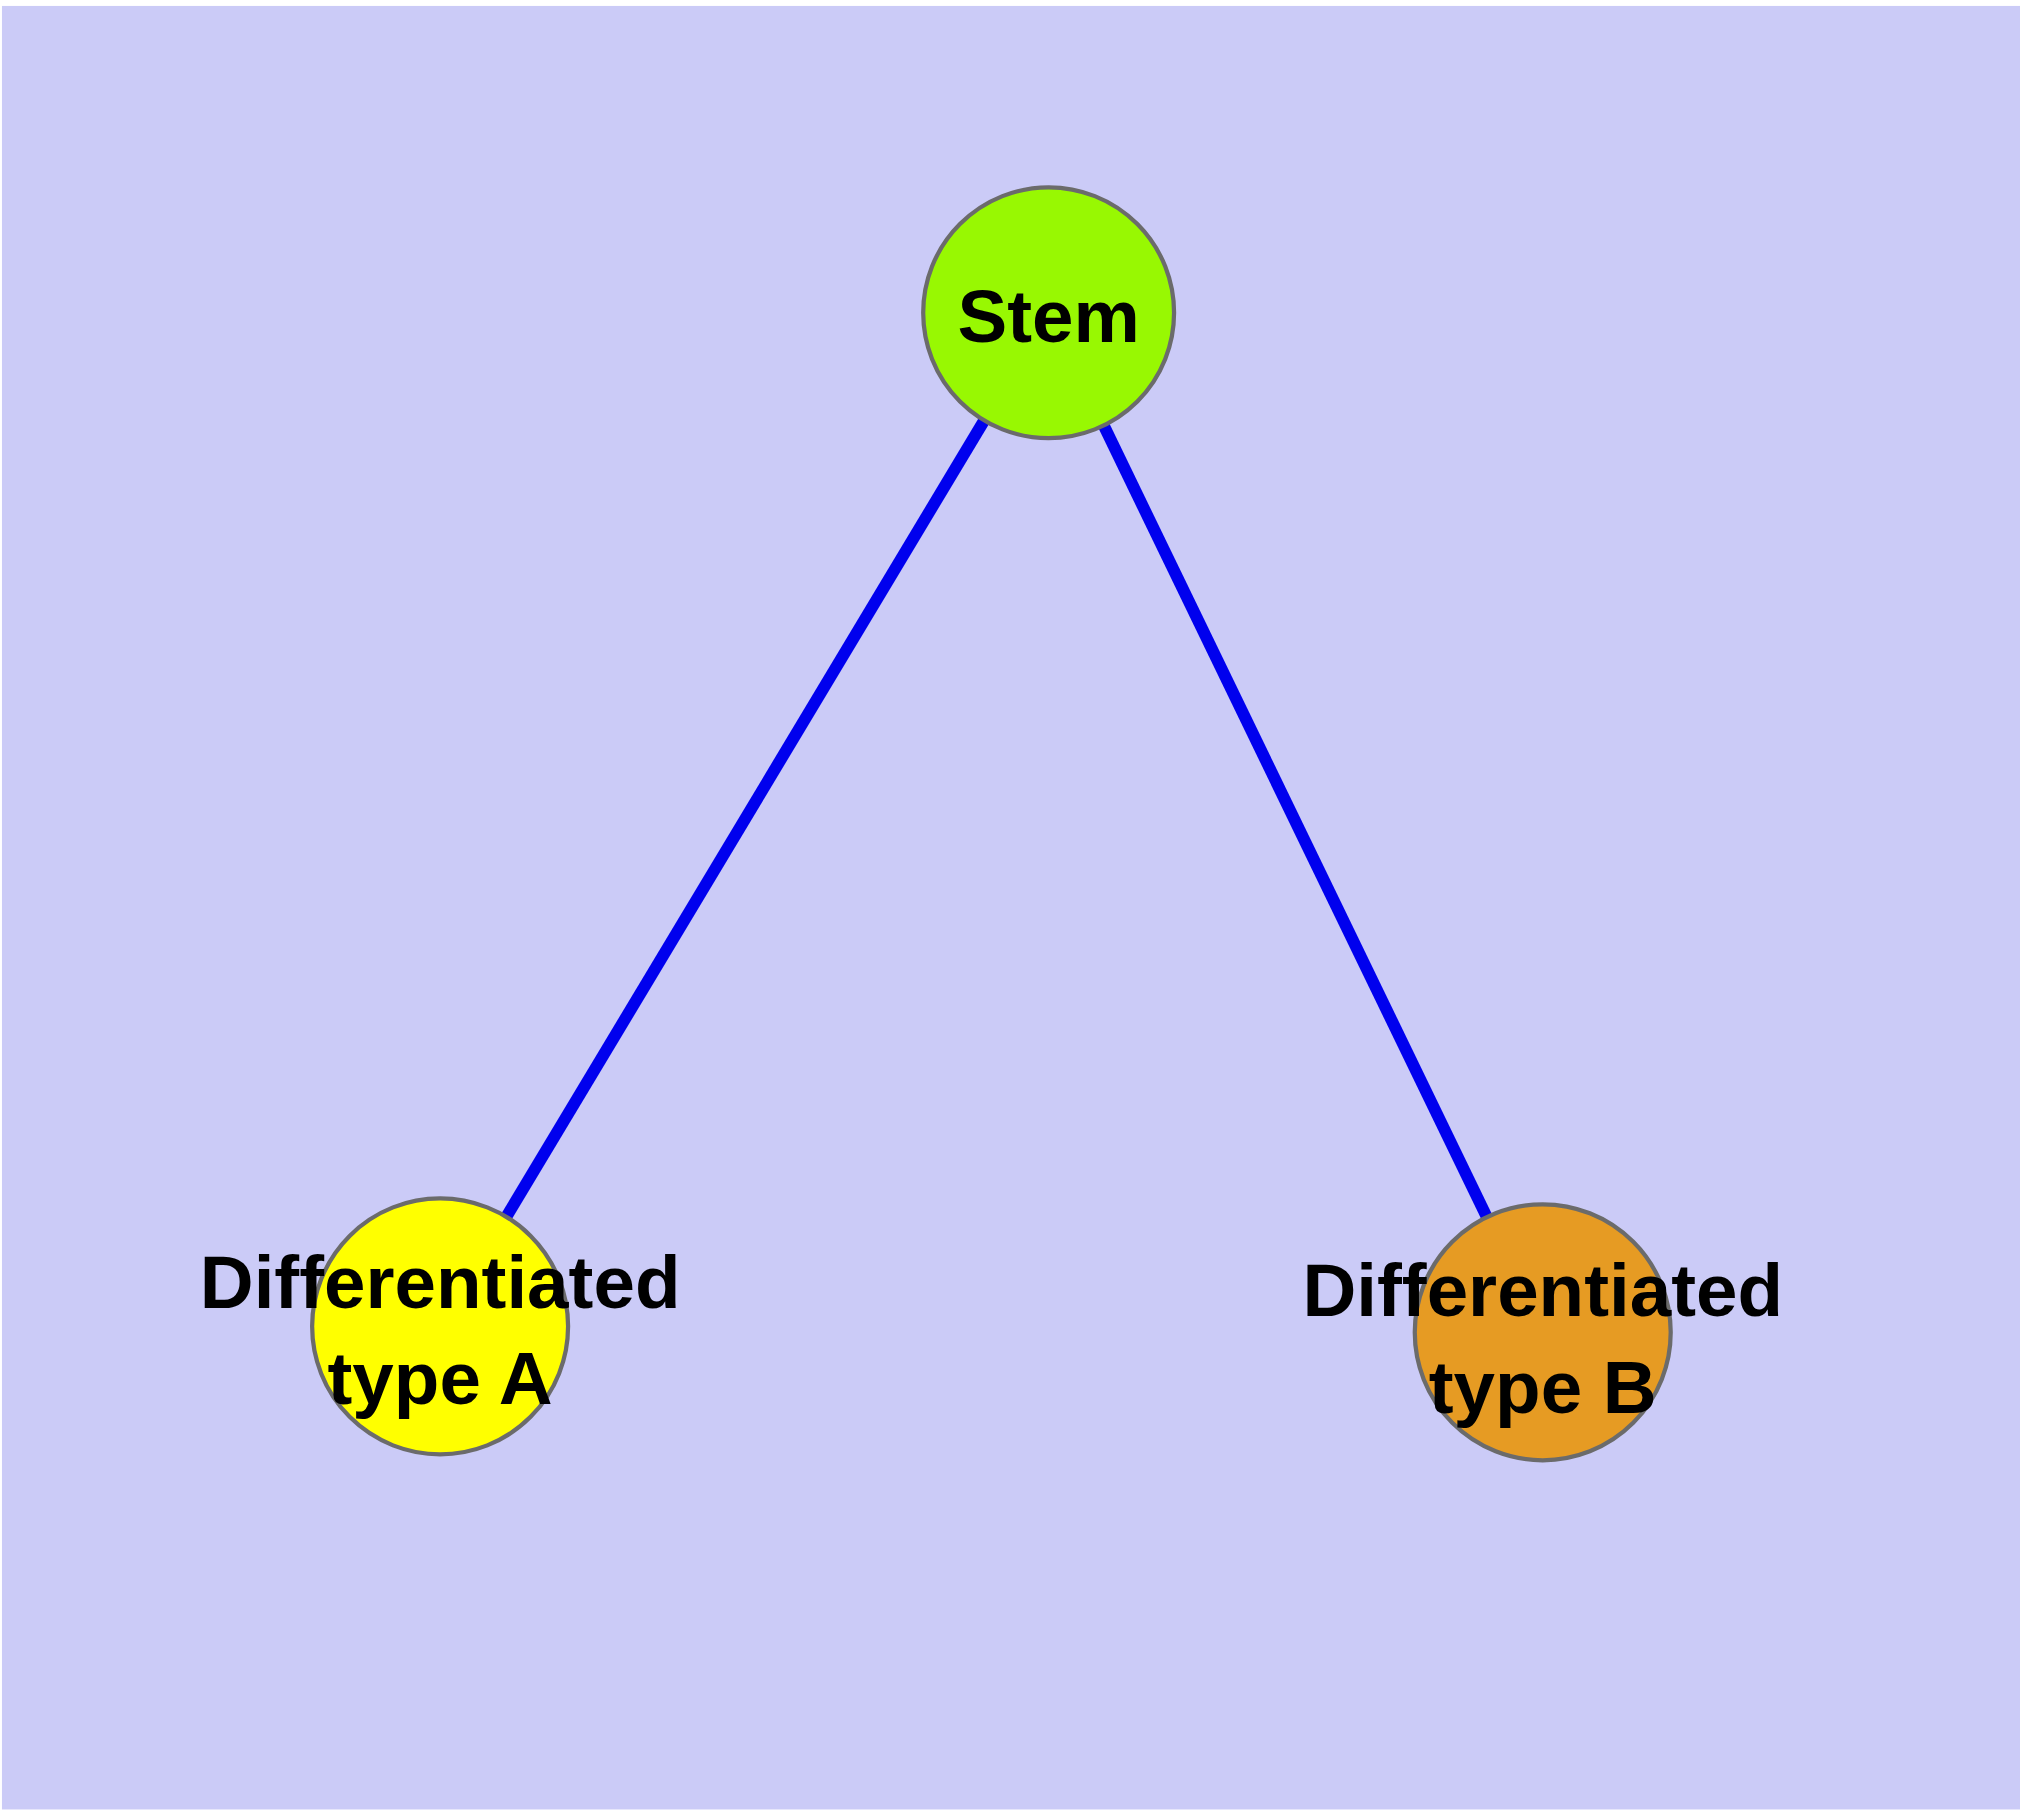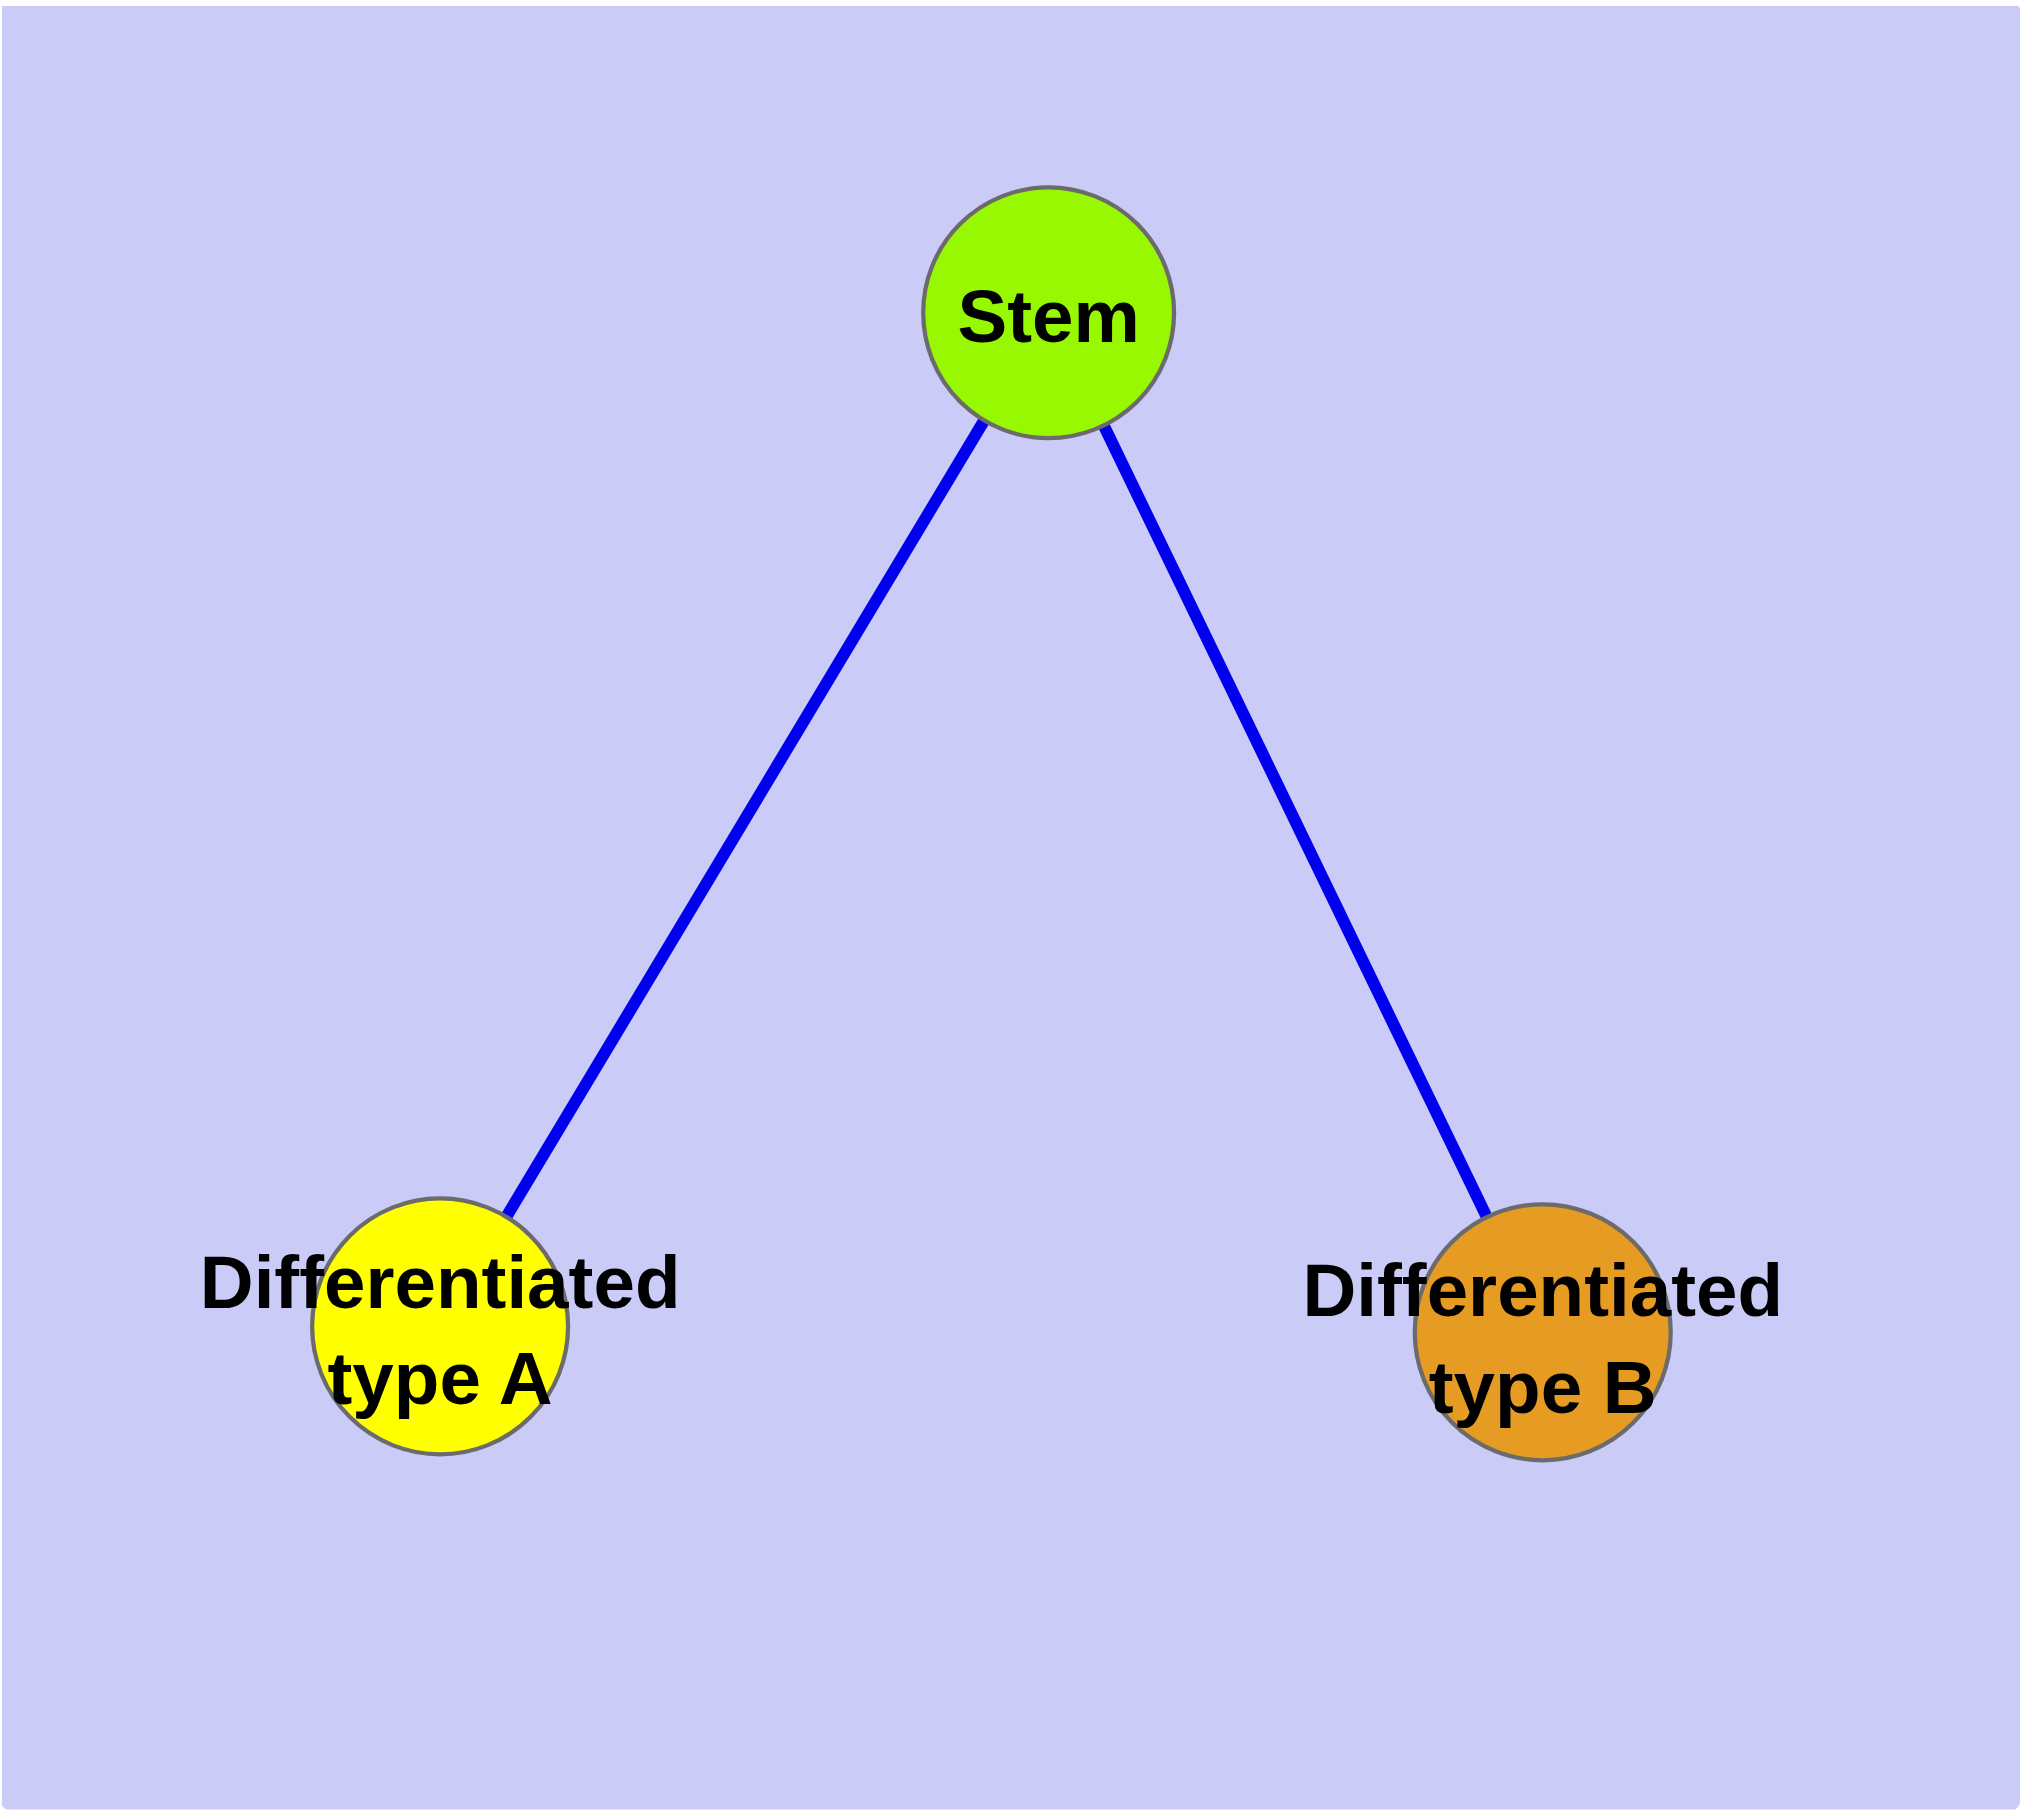--- a/index.html
+++ b/index.html
@@ -7,21 +7,20 @@
     padding: 0;
     background: #ffffff;
   }
   .page {
     position: relative;
     width: 2021px;
     height: 1812px;
     background: #ffffff;
     overflow: hidden;
     font-family: "Liberation Sans", sans-serif;
-    border-radius: 14px;
   }
   svg.diagram {
     display: block;
     width: 2021px;
     height: 1812px;
   }
   .edge {
     stroke-width: 14px;
     stroke-linecap: butt;
     fill: none;

